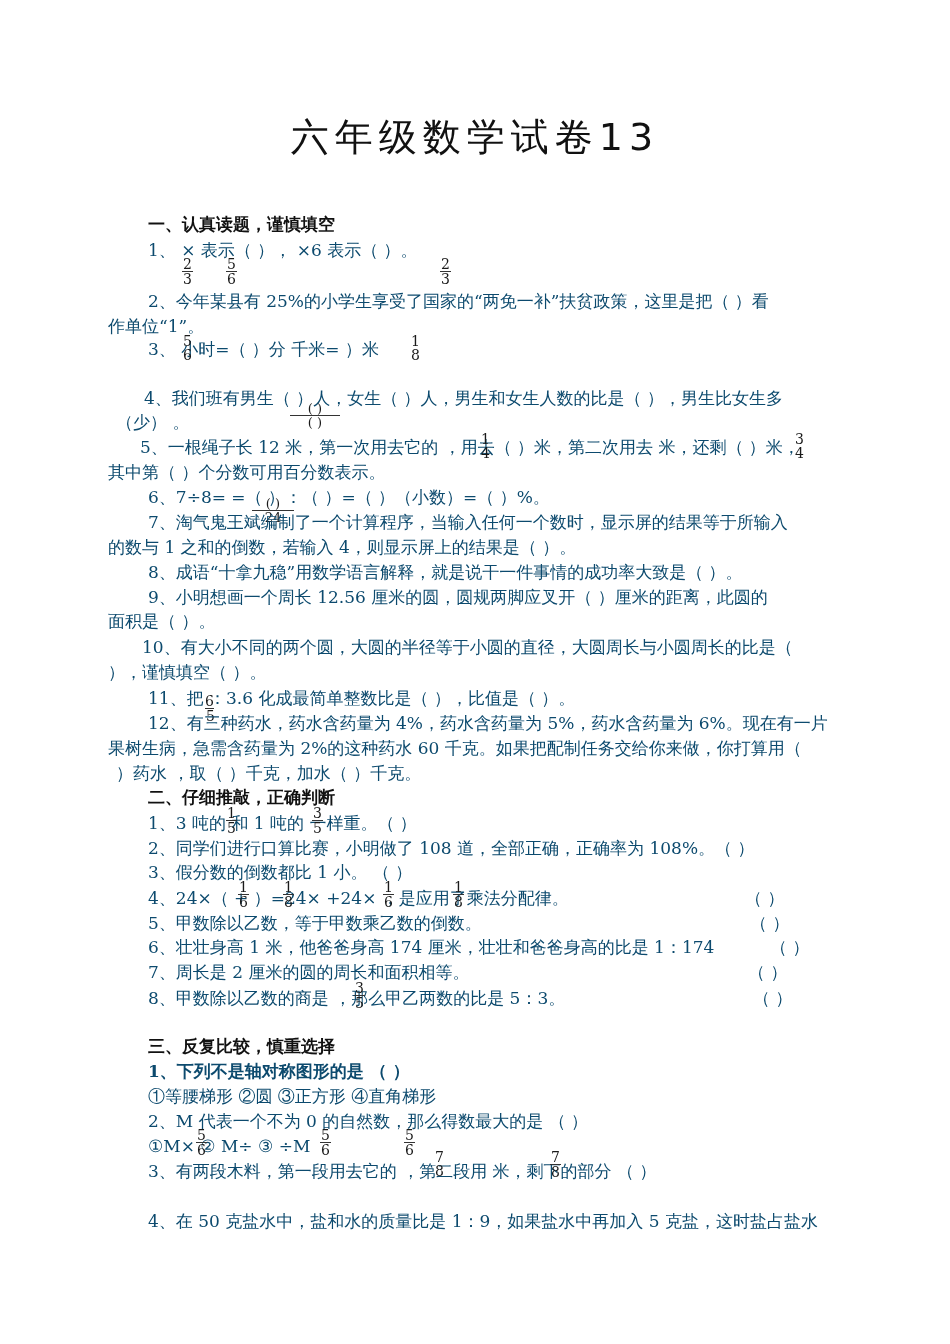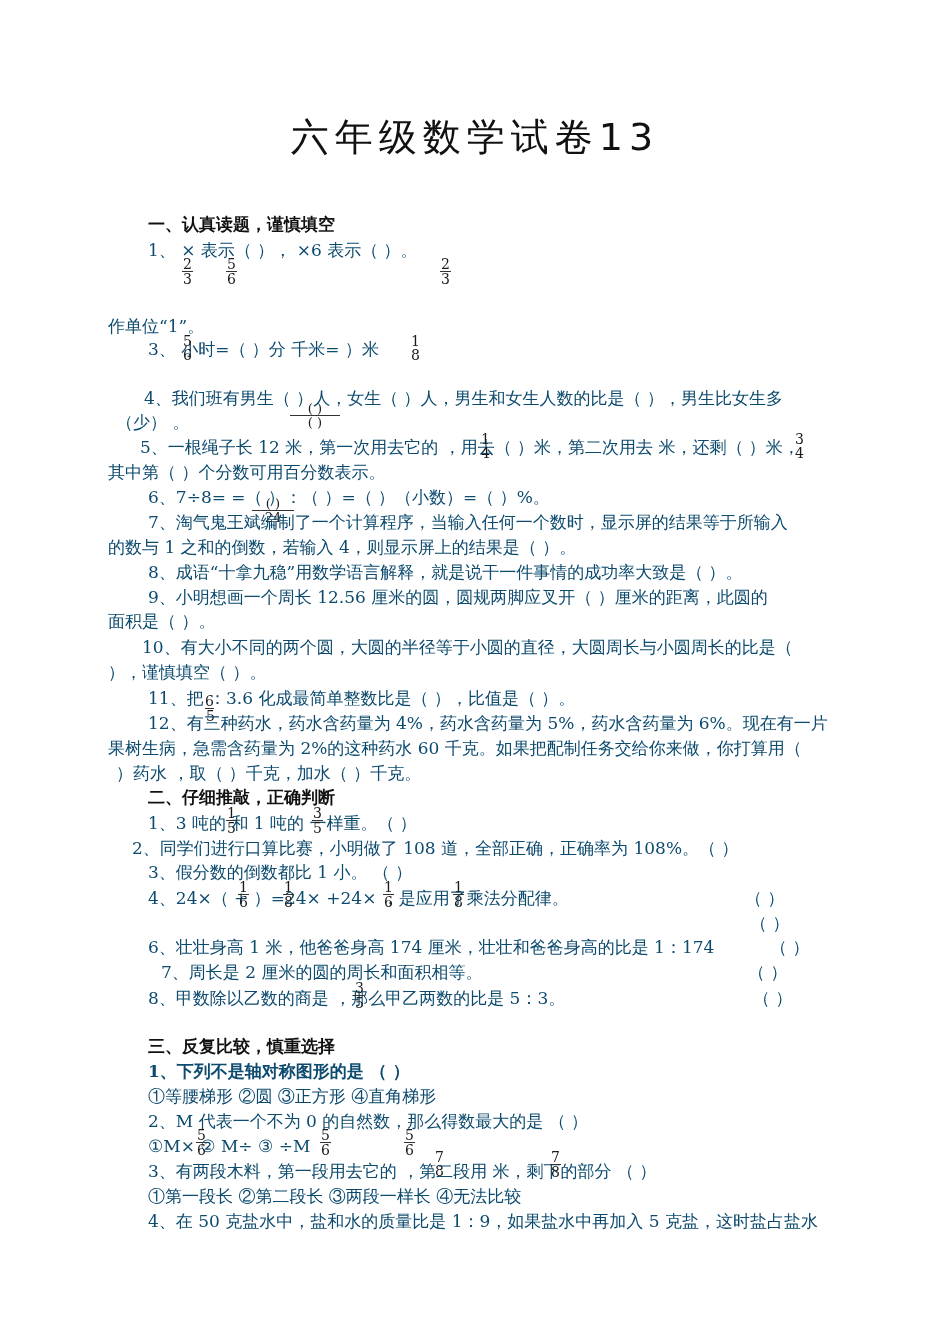--- a/index.html
+++ b/index.html
@@ -32,20 +32,21 @@
   </div>
   <div class="frac" style="left:226px; top:257px;">
     <span class="num">5</span>
       <span class="den">6</span>
   </div>
   <div class="frac" style="left:440px; top:257px;">
     <span class="num">2</span>
       <span class="den">3</span>
   </div>
 
+  <div class="line" style="left:148px; top:291px;">2、今年某县有 25%的小学生享受了国家的“两免一补”扶贫政策，这里是把（    ）看</div>
   <div class="line" style="left:108px; top:316px;">作单位“1”。</div>
 
   <div class="line" style="left:148px; top:339px;">3、  小时=（       ）分     千米=       ）米</div>
   <div class="frac" style="left:182px; top:334px;">
     <span class="num" style="border:none">5</span>
       <span class="den">6</span>
   </div>
   <div class="frac" style="left:410px; top:334px;">
     <span class="num" style="border:none">1</span>
       <span class="den">8</span>
@@ -99,21 +100,21 @@
   <div class="line" style="left:148px; top:813px;">1、3 吨的  和 1 吨的  一样重。（          ）</div>
   <div class="frac" style="left:226px; top:806px;">
     <span class="num">1</span>
       <span class="den">5</span>
   </div>
   <div class="frac" style="left:312px; top:806px;">
     <span class="num">3</span>
       <span class="den">5</span>
   </div>
 
-  <div class="line" style="left:132px; top:838px;">2、同学们进行口算比赛，小明做了 108 道，全部正确，正确率为 108%。（          ）</div>
+  <div class="line" style="left:148px; top:838px;">2、同学们进行口算比赛，小明做了 108 道，全部正确，正确率为 108%。（          ）</div>
   <div class="line" style="left:148px; top:862px;">3、假分数的倒数都比 1 小。        （          ）</div>
 
   <div class="line" style="left:148px; top:888px;">4、24×（      +      ）=24×    +24×    ，是应用了乘法分配律。</div>
   <div class="frac" style="left:238px; top:880px;">
     <span class="num">1</span>
       <span class="den">6</span>
   </div>
   <div class="frac" style="left:283px; top:880px;">
     <span class="num">1</span>
       <span class="den">8</span>
@@ -121,26 +122,27 @@
   <div class="frac" style="left:383px; top:880px;">
     <span class="num">1</span>
       <span class="den">6</span>
   </div>
   <div class="frac" style="left:453px; top:880px;">
     <span class="num">1</span>
       <span class="den">8</span>
   </div>
   <div class="line" style="left:745px; top:888px;">（          ）</div>
 
+  <div class="line" style="left:148px; top:913px;">5、甲数除以乙数，等于甲数乘乙数的倒数。</div>
   <div class="line" style="left:750px; top:913px;">（          ）</div>
 
   <div class="line" style="left:148px; top:937px;">6、壮壮身高 1 米，他爸爸身高 174 厘米，壮壮和爸爸身高的比是 1：174</div>
   <div class="line" style="left:770px; top:937px;">（          ）</div>
 
-  <div class="line" style="left:148px; top:962px;margin-left:13px;">7、周长是 2 厘米的圆的周长和面积相等。</div>
+  <div class="line" style="left:148px; top:962px;">7、周长是 2 厘米的圆的周长和面积相等。</div>
   <div class="line" style="left:748px; top:962px;">（          ）</div>
 
   <div class="line" style="left:148px; top:988px;">8、甲数除以乙数的商是    ，那么甲乙两数的比是 5：3。</div>
   <div class="frac" style="left:354px; top:981px;">
     <span class="num">3</span>
       <span class="den">5</span>
   </div>
   <div class="line" style="left:753px; top:988px;">（          ）</div>
 
   <div class="line head" style="left:148px; top:1036px;">三、反复比较，慎重选择</div>
@@ -165,17 +167,16 @@
 
   <div class="line" style="left:148px; top:1161px;">3、有两段木料，第一段用去它的     ，第二段用        米，剩下的部分      （          ）</div>
   <div class="frac" style="left:434px; top:1150px;">
     <span class="num" style="border:none">7</span>
       <span class="den">8</span>
   </div>
   <div class="frac" style="left:550px; top:1150px;">
     <span class="num">7</span>
       <span class="den">8</span>
   </div>
-  <div class="line" style="left:148px; top:1186px;">①第一段长     ②第二段长     ③两段一样长     ④无法比较</div>
 
   <div class="line" style="left:148px; top:1211px;">4、在 50 克盐水中，盐和水的质量比是 1：9，如果盐水中再加入 5 克盐，这时盐占盐水</div>
 
 </div>
 
 </body></html>

